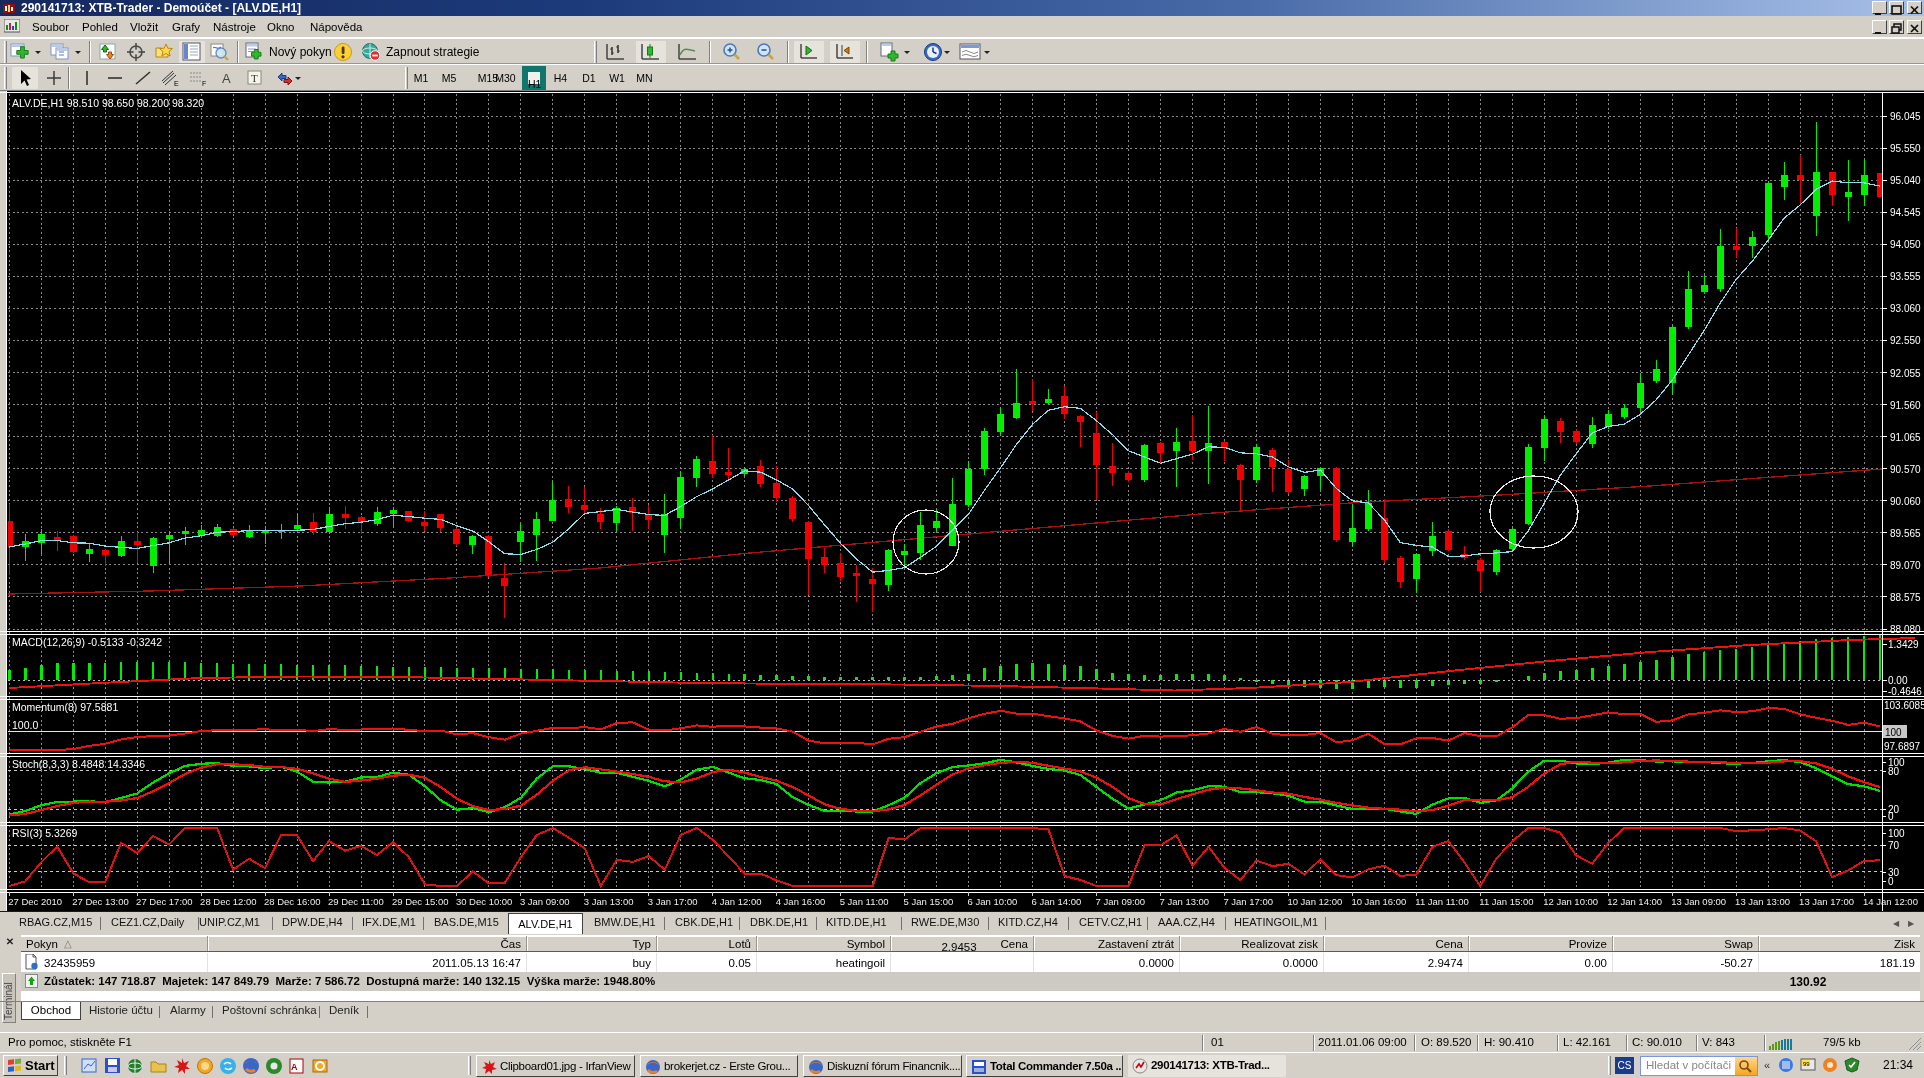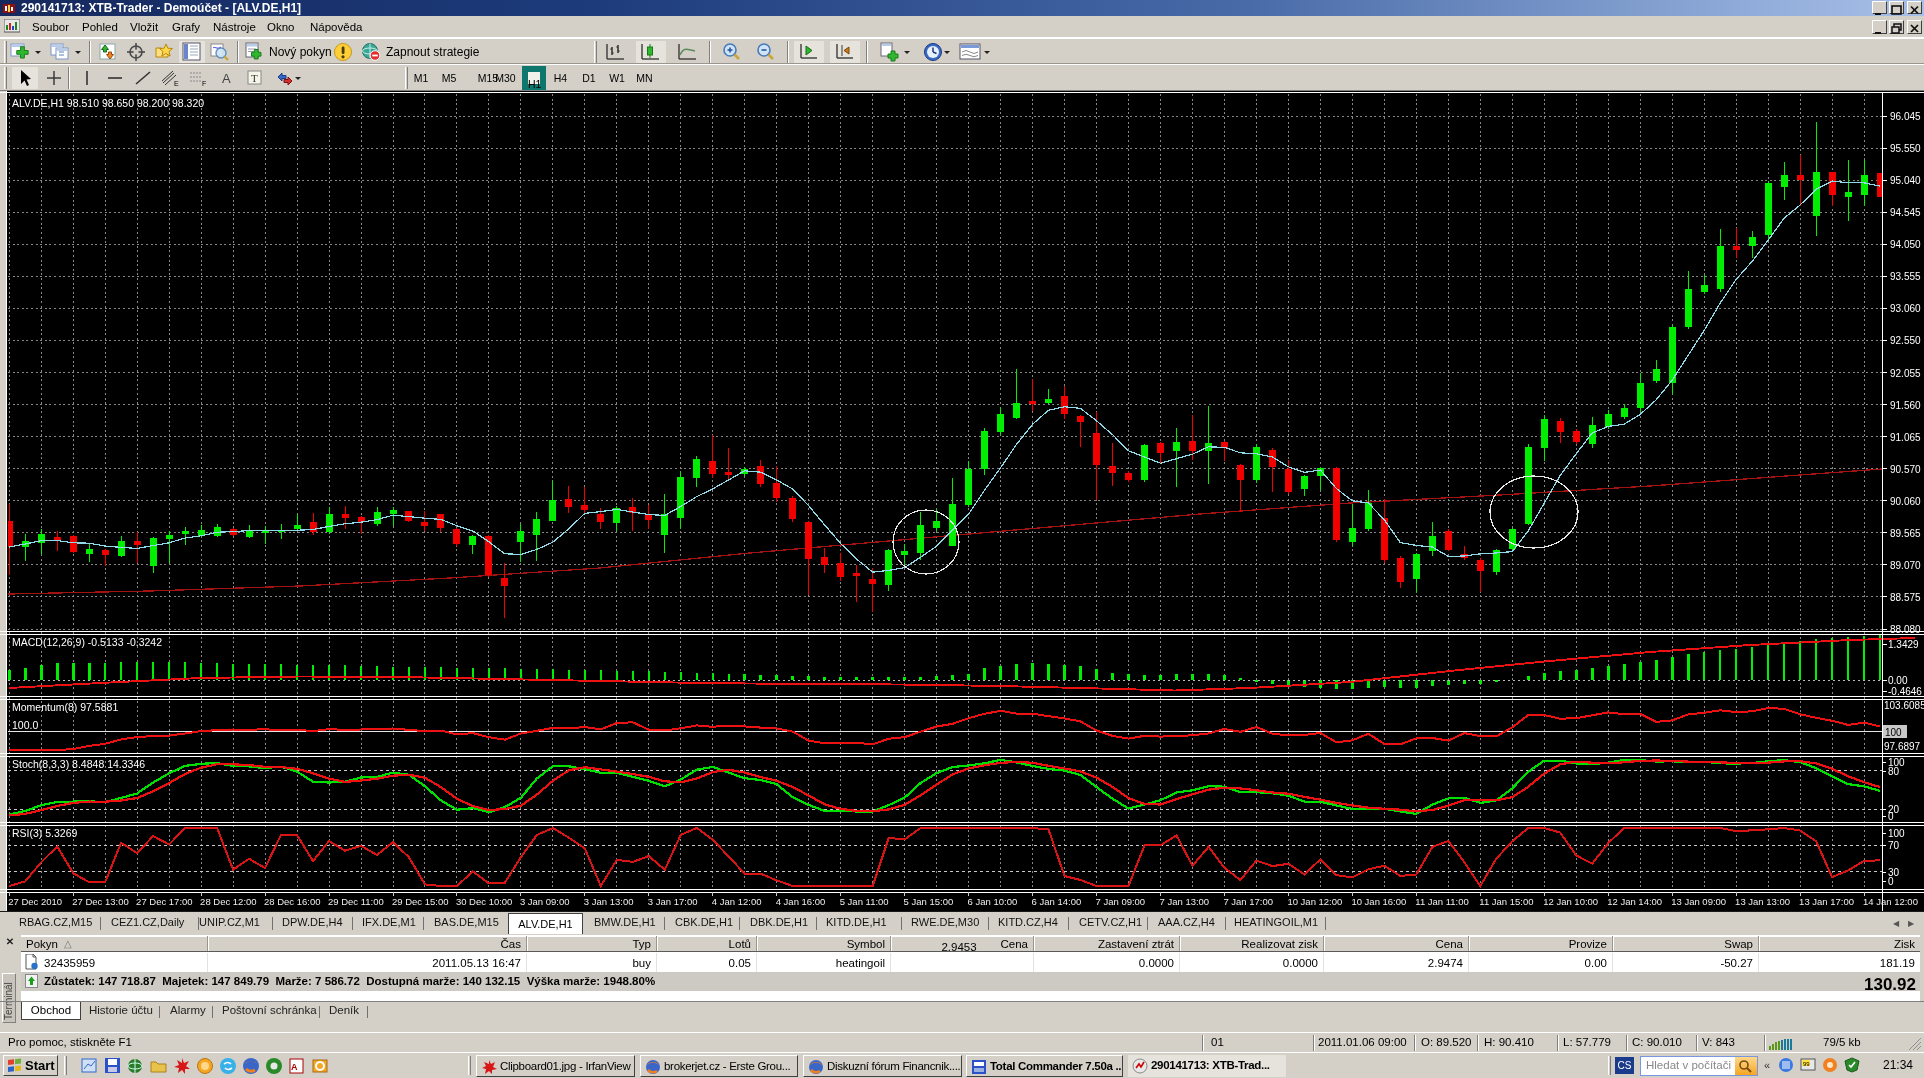--- a/index.html
+++ b/index.html
@@ -1050,21 +1050,21 @@
     <div class="abs" style="left:1323px;top:24px;width:140px;text-align:right">2.9474</div>
     <div class="abs" style="left:1468px;top:24px;width:139px;text-align:right">0.00</div>
     <div class="abs" style="left:1612px;top:24px;width:141px;text-align:right">-50.27</div>
     <div class="abs" style="left:1758px;top:24px;width:157px;text-align:right">181.19</div>
     <div class="abs" style="left:21px;top:39px;width:1899px;height:19px;background:#cccac2"></div>
     <svg class="abs" style="left:25px;top:41px" width="14" height="14">
       <rect x="0.5" y="0.5" width="12" height="13" fill="#f2f2f2" stroke="#888"></rect>
       <path d="M6.5 2.5 L10 7 L8 7 L8 11 L5 11 L5 7 L3 7 Z" fill="#18a018"></path>
     </svg>
     <div class="abs" style="left:44px;top:42px;font-weight:bold;font-size:11.5px">Zůstatek: 147 718.87&nbsp;&nbsp;Majetek: 147 849.79&nbsp;&nbsp;Marže: 7 586.72&nbsp;&nbsp;Dostupná marže: 140 132.15&nbsp;&nbsp;Výška marže: 1948.80%</div>
-    <div class="abs" style="left:1700px;top:42px;width:216px;text-align:right;font-weight:bold;font-size:17px">130.92</div>
+    <div class="abs" style="left:1700px;top:42px;width:216px;text-align:center;font-weight:bold;font-size:12px">130.92</div>
     <div class="abs" style="left:0px;top:68px;width:1924px;height:1px;background:#808080"></div>
     <div class="abs" style="left:21px;top:69px;width:60px;height:18px;background:#fff;border:1px solid #404040;border-top:0;text-align:center;line-height:16px;z-index:2">Obchod</div>
     <div class="abs" style="left:89px;top:71px;color:#222">Historie účtu</div>
     <div class="abs" style="left:159px;top:73px;width:1px;height:12px;background:#707070"></div>
     <div class="abs" style="left:170px;top:71px;color:#222">Alarmy</div>
     <div class="abs" style="left:212px;top:73px;width:1px;height:12px;background:#707070"></div>
     <div class="abs" style="left:222px;top:71px;color:#222">Poštovní schránka</div>
     <div class="abs" style="left:319px;top:73px;width:1px;height:12px;background:#707070"></div>
     <div class="abs" style="left:329px;top:71px;color:#222">Deník</div>
     <div class="abs" style="left:367px;top:73px;width:1px;height:12px;background:#707070"></div>
@@ -1084,21 +1084,21 @@
     <div class="abs" style="left:1626px;top:2px;width:1px;height:16px;background:#808080"></div>
     <div class="abs" style="left:1627px;top:2px;width:1px;height:16px;background:#fff"></div>
     <div class="abs" style="left:1696px;top:2px;width:1px;height:16px;background:#808080"></div>
     <div class="abs" style="left:1697px;top:2px;width:1px;height:16px;background:#fff"></div>
     <div class="abs" style="left:1764px;top:2px;width:1px;height:16px;background:#808080"></div>
     <div class="abs" style="left:1765px;top:2px;width:1px;height:16px;background:#fff"></div>
 <div class="abs" style="left:1211px;top:3px">01</div>
 <div class="abs" style="left:1318px;top:3px">2011.01.06 09:00</div>
 <div class="abs" style="left:1421px;top:3px">O: 89.520</div>
 <div class="abs" style="left:1484px;top:3px">H: 90.410</div>
-<div class="abs" style="left:1563px;top:3px">L: 57.779</div>
+<div class="abs" style="left:1563px;top:3px">L: 42.161</div>
 <div class="abs" style="left:1632px;top:3px">C: 90.010</div>
 <div class="abs" style="left:1702px;top:3px">V: 843</div>
 <svg class="abs" style="left:1769px;top:4px" width="24" height="13">
       <g fill="#5a9a18">
         <rect x="0" y="9" width="2" height="4"></rect>
         <rect x="3" y="7" width="2" height="6"></rect>
         <rect x="6" y="5" width="2" height="8"></rect>
         <rect x="9" y="4" width="2" height="9"></rect>
       </g>
       <g fill="#1a7a9a">

